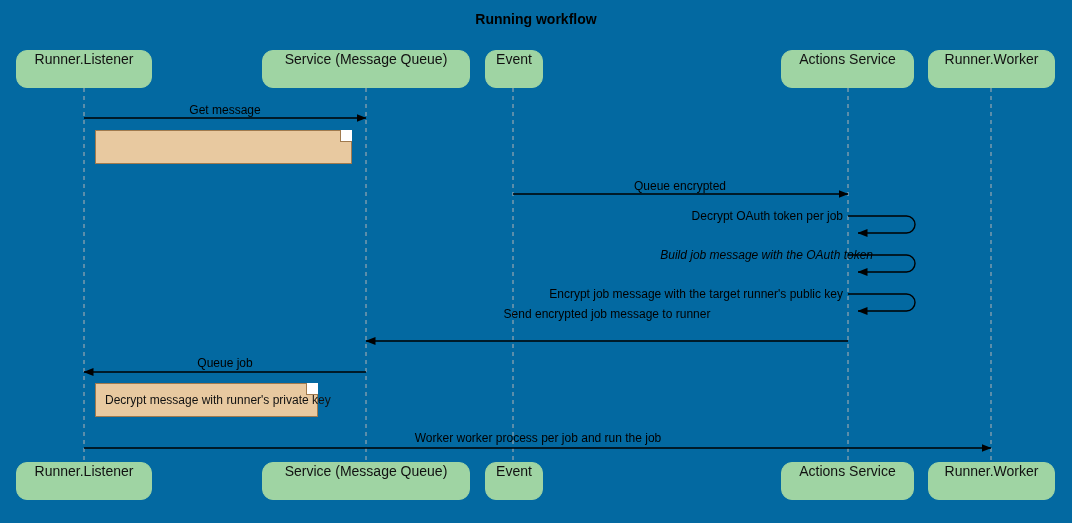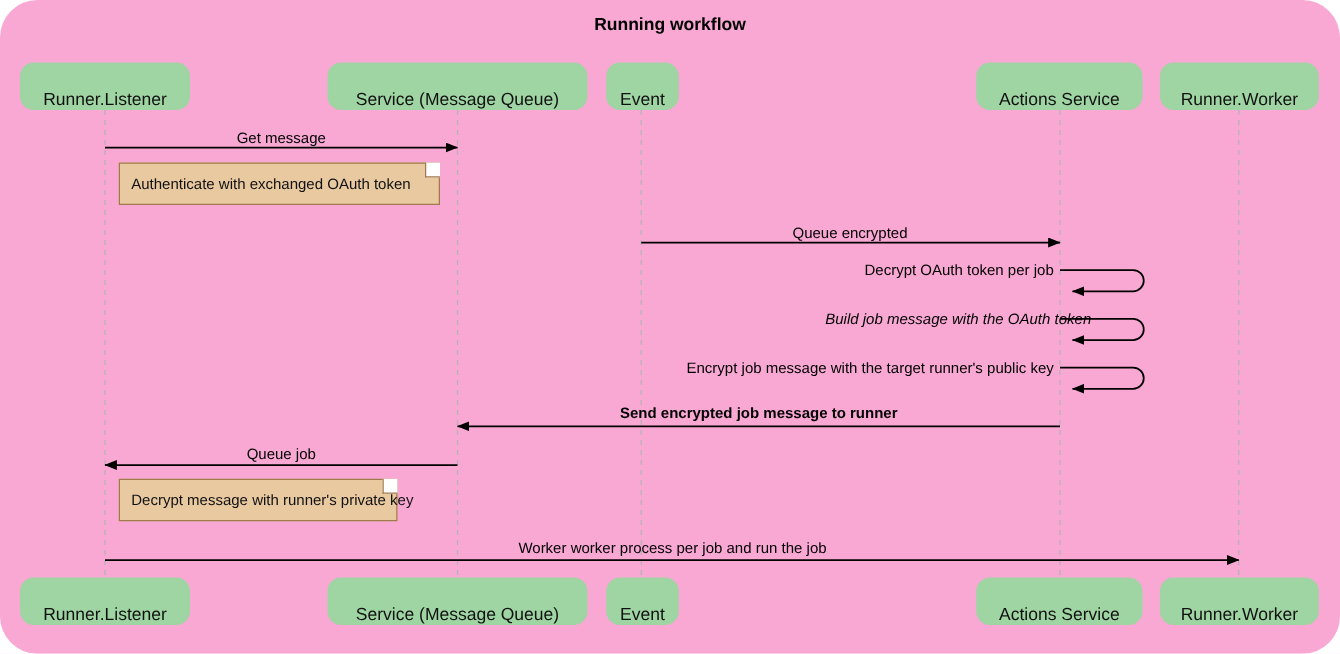--- a/index.html
+++ b/index.html
@@ -9,22 +9,21 @@
   }
   body {
     font-family: "Liberation Sans", sans-serif;
     color: #000000;
   }
   #diagram-root {
     position: relative;
     width: 1072px;
     height: 523px;
     overflow: hidden;
-    background: #f9a8d4;
-    border-radius: 30px;
+    background: #0369a1;
   }
   #diagram-svg {
     position: absolute;
     left: 0;
     top: 0;
     width: 1072px;
     height: 523px;
   }
   .diagram-title {
     position: absolute;
@@ -37,21 +36,21 @@
     color: #000000;
     letter-spacing: 0px;
   }
   .participant-box {
     position: absolute;
     box-sizing: border-box;
     background: #9fd4a3;
     border: 1px solid #9fd4a3;
     border-radius: 11px;
     display: flex;
-    align-items: flex-end;
+    align-items: flex-start;
     justify-content: center;
     font-size: 14px;
     color: #111111;
     white-space: nowrap;
     overflow: hidden;
   }
   .note-box {
     position: absolute;
     box-sizing: border-box;
     background: #e8c9a0;
@@ -148,32 +147,31 @@
       </div>
       <div class="participant-box" style="left: 781px; top: 462px; width: 133px; height: 38px;">
         <span>Actions Service</span>
       </div>
       <div class="participant-box" style="left: 928px; top: 462px; width: 127px; height: 38px;">
         <span>Runner.Worker</span>
       </div>
     </div>
   <div id="notes-layer">
       <div class="note-box" style="left: 95px; top: 130px; width: 257px; height: 34px;">
-        <span>Authenticate with exchanged OAuth token</span>
         <span class="note-fold"></span>
       </div>
       <div class="note-box" style="left: 95px; top: 383px; width: 223px; height: 34px;">
         <span>Decrypt message with runner's private key</span>
         <span class="note-fold"></span>
       </div>
     </div>
   <div id="labels-layer">
       <div class="msg-label center" style="left: 225px; top: 104px;">Get message</div>
       <div class="msg-label center" style="left: 680px; top: 180px;">Queue encrypted</div>
       <div class="msg-label right-end" style="left: 843px; top: 210px;">Decrypt OAuth token per job</div>
       <div class="msg-label right-end" style="left: 873px; top: 249px; font-style: italic;">Build job message with the OAuth token</div>
       <div class="msg-label right-end" style="left: 843px; top: 288px;">Encrypt job message with the target runner's public key</div>
-      <div class="msg-label center" style="left: 607px; top: 324px; font-weight: bold;">Send encrypted job message to runner</div>
+      <div class="msg-label center" style="left: 607px; top: 308px;">Send encrypted job message to runner</div>
       <div class="msg-label center" style="left: 225px; top: 357px;">Queue job</div>
       <div class="msg-label center" style="left: 538px; top: 432px;">Worker worker process per job and run the job</div>
     </div>
 
 </div>
 
 </body></html>

